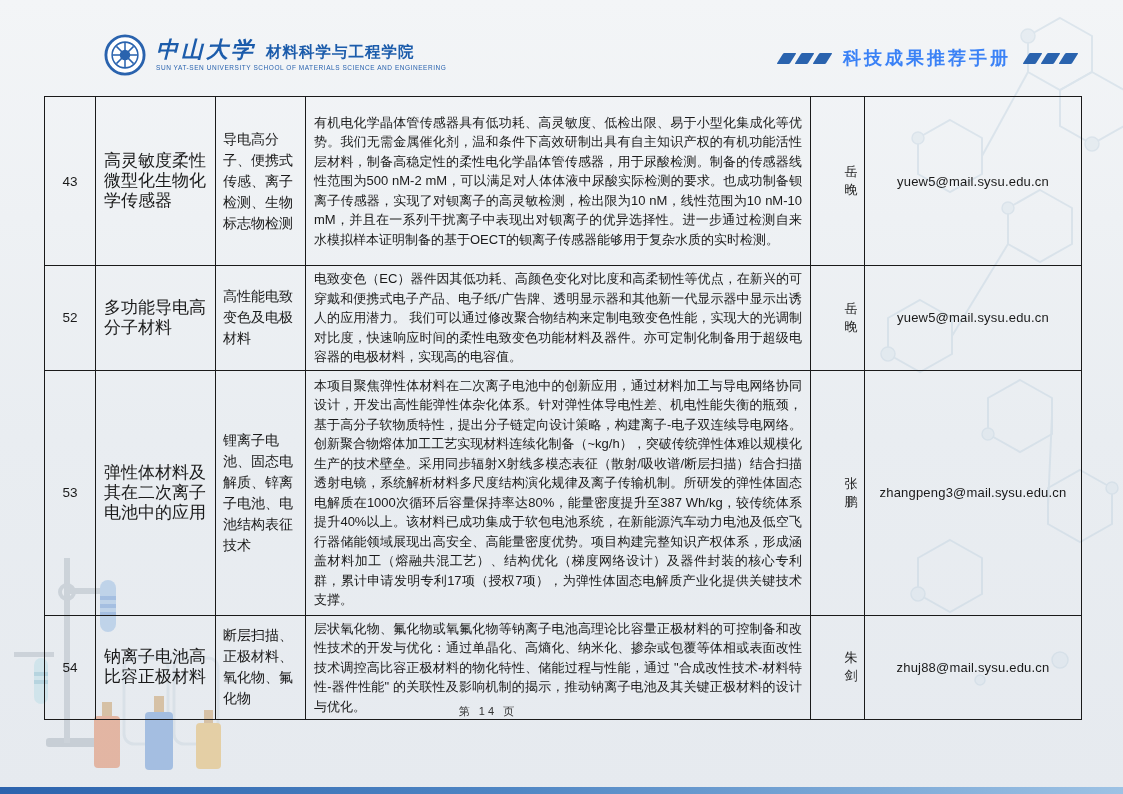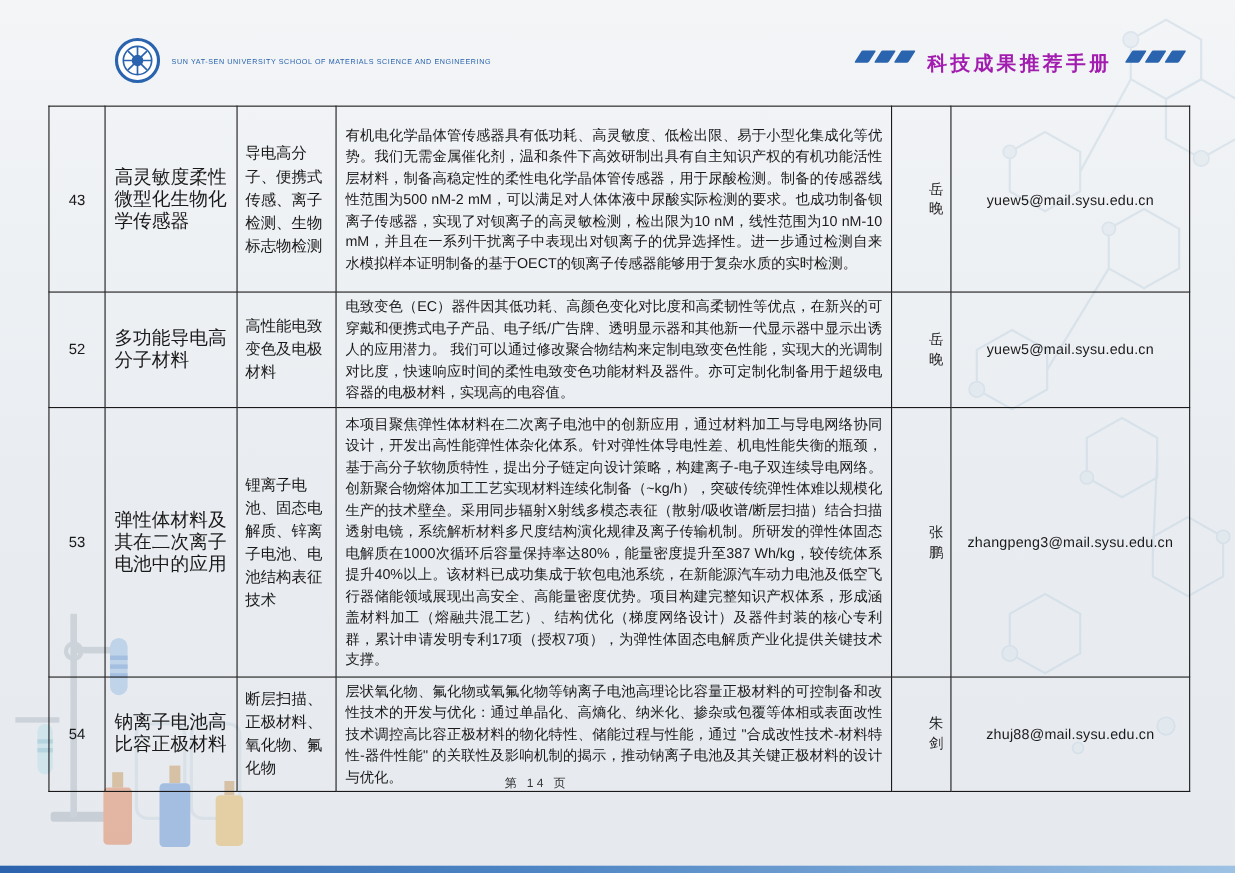--- a/index.html
+++ b/index.html
@@ -12,21 +12,21 @@
   .decor{position:absolute;pointer-events:none;}
   
   .header{position:absolute;left:0;top:0;width:1123px;height:90px;}
   .brand{position:absolute;left:104px;top:34px;display:flex;align-items:center;}
   .emblem{width:42px;height:42px;margin-right:10px;}
   .brand-text{line-height:1;}
   .brand-cn{display:flex;align-items:baseline;color:#1c5cab;}
   .brand-univ{font-family:"Liberation Serif","DejaVu Serif",serif;font-weight:bold;font-style:italic;font-size:22px;letter-spacing:3px;margin-right:10px;}
   .brand-school{font-weight:bold;font-size:15.5px;letter-spacing:1px;}
   .brand-en{margin-top:4px;font-size:6.5px;color:#2a63ae;letter-spacing:0.55px;white-space:nowrap;}
-  .htitle{position:absolute;right:46px;top:46px;display:flex;align-items:flex-start;color:#a21caf;}
+  .htitle{position:absolute;right:46px;top:46px;display:flex;align-items:center;color:#3b82f6;}
   .htitle-label{font-weight:bold;font-size:18px;letter-spacing:3px;margin:0 12px;}
   .slashes{display:flex;}
   .slashes i{display:block;width:13px;height:11px;background:#2a63ae;transform:skewX(-32deg);margin:0 2.5px;border-radius:1px;}
   
   table.ach{position:absolute;left:44px;top:96px;width:1037px;border-collapse:collapse;table-layout:fixed;z-index:3;background:transparent;}
   table.ach th,table.ach td{border:1px solid #1a1a1a;overflow:hidden;vertical-align:middle;}
   table.ach th{font-size:13px;font-weight:bold;text-align:center;padding:3px 2px;height:15px;}
   td.c-no{text-align:center;font-size:13.5px;}
   td.c-name{font-size:17px;padding:4px 8px;line-height:20px;}
   td.c-key{font-size:14px;padding:4px 7px;line-height:21px;}
@@ -103,20 +103,24 @@
       <circle cx="22" cy="22" r="13.5" fill="none" stroke="#2a63ae" stroke-width="1.6"></circle>
       <g stroke="#2a63ae" stroke-width="1.6">
         <line x1="22" y1="9" x2="22" y2="35"></line>
         <line x1="9" y1="22" x2="35" y2="22"></line>
         <line x1="13" y1="13" x2="31" y2="31"></line>
         <line x1="31" y1="13" x2="13" y2="31"></line>
       </g>
       <circle cx="22" cy="22" r="5.5" fill="#2a63ae"></circle>
     </svg>
     <div class="brand-text">
+      <div class="brand-cn">
+        <span class="brand-univ">中山大学</span>
+        <span class="brand-school">材料科学与工程学院</span>
+      </div>
       <div class="brand-en">SUN YAT-SEN UNIVERSITY    SCHOOL OF MATERIALS SCIENCE AND ENGINEERING</div>
     </div>
   </div>
   <div class="htitle">
     <span class="slashes">
         <i></i>
         <i></i>
         <i></i>
       </span>
     <span class="htitle-label">科技成果推荐手册</span>

